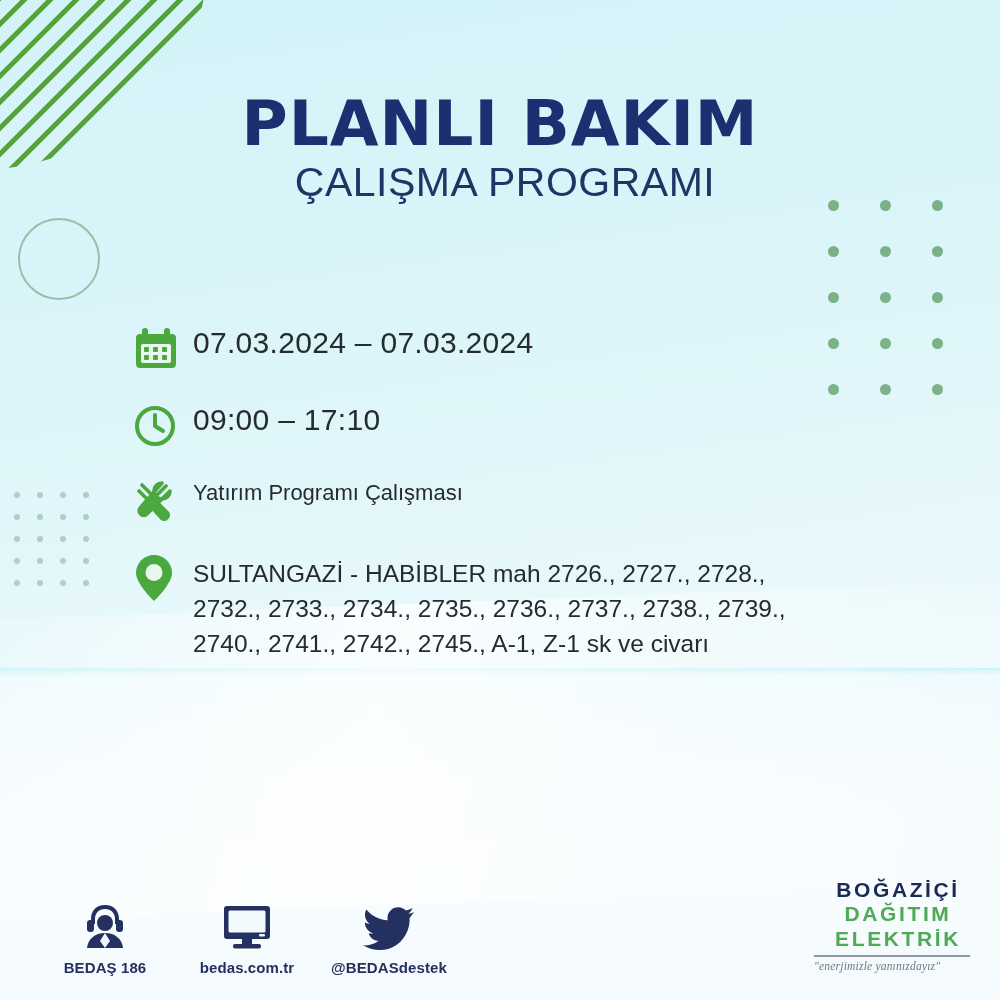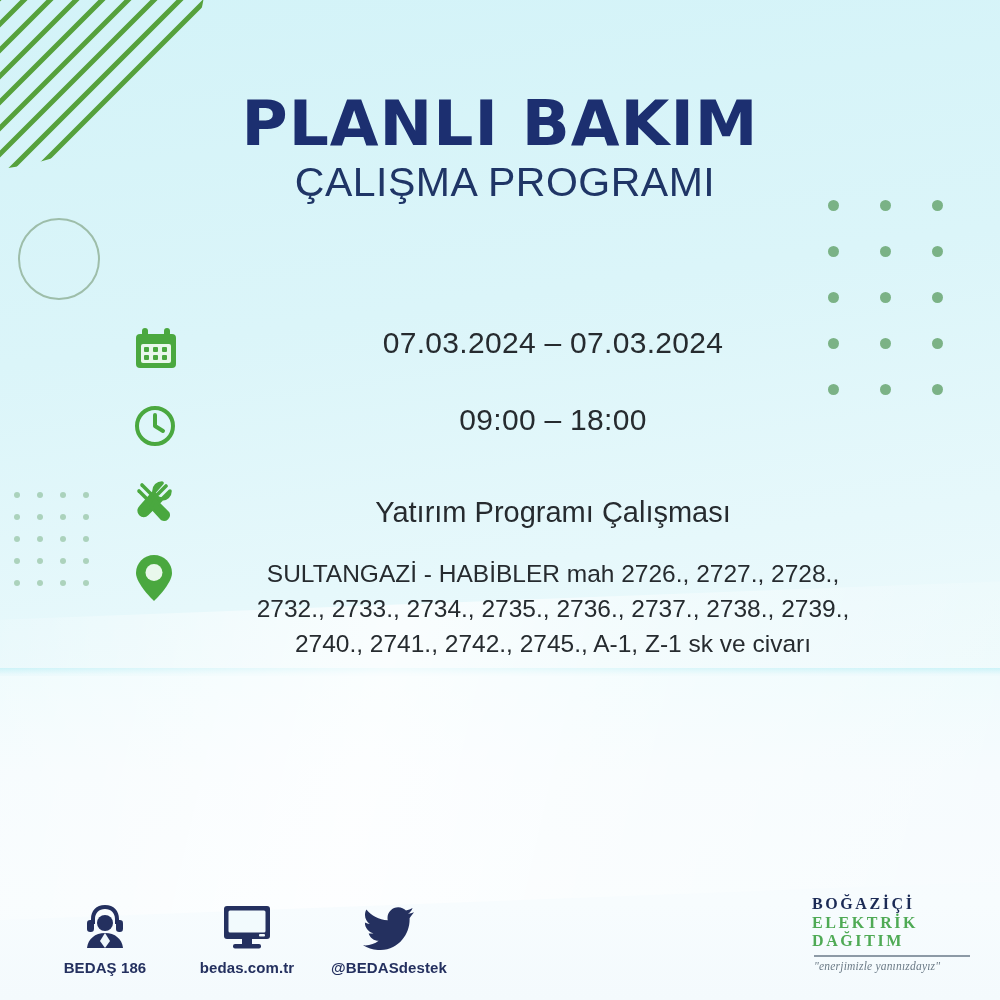--- a/index.html
+++ b/index.html
@@ -118,21 +118,20 @@
     line-height: 1.12;
     margin: 4px 0 0 0;
     padding-left: 10px;
   }
 
   
   .info {
     position: absolute;
     left: 133px; top: 320px;
     width: 780px;
-    text-align: center;
   }
   .row {
     display: flex;
     align-items: flex-start;
     margin-bottom: 19px;
   }
   .row .ico {
     flex: 0 0 60px;
     width: 60px;
     height: 58px;
@@ -149,24 +148,23 @@
     font-size: 30px;
     letter-spacing: 0.3px;
     font-family: "Liberation Sans", sans-serif;
   }
   .txt-time {
     font-size: 30px;
     letter-spacing: 0.3px;
     font-family: "Liberation Sans", sans-serif;
   }
   .txt-work {
-    font-size: 29px;
+    font-size: 22px;
     font-family: "Liberation Sans", sans-serif;
     color: #21262b;
-    margin-top: 16px;
   }
   .row-address { margin-bottom: 0; }
   .row-address .ico { height: 54px; }
   .txt-addr {
     font-size: 24.5px;
     line-height: 1.42;
     color: #21262b;
     font-family: "Liberation Sans", sans-serif;
     padding-top: 2px;
   }
@@ -203,26 +201,27 @@
   }
 
   
   .logo {
     position: absolute;
     right: 16px; bottom: 28px;
     text-align: left;
     width: 172px;
   }
   .logo-line {
-    font-family: Liberation Serif, serif;
+    font-family: Liberation Sans, sans-serif;
     font-weight: 700;
-    font-size: 16px;
+    font-size: 21px;
     letter-spacing: 2.6px;
     line-height: 1.16;
     white-space: nowrap;
+    text-align: center;
   }
   .logo-1 { color: #1b2a55; }
   .logo-2 { color: #4faa55; }
   .logo-3 { color: #4faa55; }
   .logo-rule {
     height: 2px;
     background: #8d9aa6;
     margin: 4px 0 3px 2px;
     width: 156px;
   }
@@ -338,21 +337,21 @@
       <span class="txt txt-date">07.03.2024 – 07.03.2024</span>
     </div>
 
     <div class="row">
       <span class="ico">
         <svg width="44" height="44" viewBox="0 0 44 44" xmlns="http://www.w3.org/2000/svg">
           <circle cx="22" cy="22" r="18" fill="none" stroke="#4aa83f" stroke-width="4"></circle>
           <path d="M22 11 L22 22 L30 27" fill="none" stroke="#4aa83f" stroke-width="4" stroke-linecap="round" stroke-linejoin="round"></path>
         </svg>
       </span>
-      <span class="txt txt-time">09:00 – 18:00</span>
+      <span class="txt txt-time">09:00 – 17:10</span>
     </div>
 
     <div class="row">
       <span class="ico">
         <svg width="46" height="44" viewBox="0 0 46 44" xmlns="http://www.w3.org/2000/svg">
           <g stroke="#4aa83f" fill="none" stroke-linecap="round" stroke-linejoin="round">
             <path d="M33 5 L25 13 M29 2 a8 8 0 1 0 8 8 L14 33 a4.5 4.5 0 0 1-6.5-6.5 Z" stroke-width="3.6" fill="#4aa83f"></path>
             <path d="M9 4 L19 14" stroke-width="3.6"></path>
             <path d="M6 10 L18 22" stroke-width="3.6"></path>
             <path d="M22 19 L35 32 a4.5 4.5 0 0 1-6 6 L18 26 Z" stroke-width="3" fill="#4aa83f"></path>
@@ -419,19 +418,19 @@
                    l-0.03-1.38C47.8 10.2 49.6 8.33 51 6.2 Z" fill="#24305f"></path>
         </svg>
       </span>
       <span class="clabel">@BEDASdestek</span>
     </div>
 
   </div>
 
   <div class="logo">
     <div class="logo-line logo-1">BOĞAZİÇİ</div>
+    <div class="logo-line logo-3">DAĞITIM</div>
     <div class="logo-line logo-2">ELEKTRİK</div>
-    <div class="logo-line logo-3">DAĞITIM</div>
     <div class="logo-rule"></div>
     <div class="logo-tag">"enerjimizle yanınızdayız"</div>
   </div>
 
 </div>
 
 </body></html>

